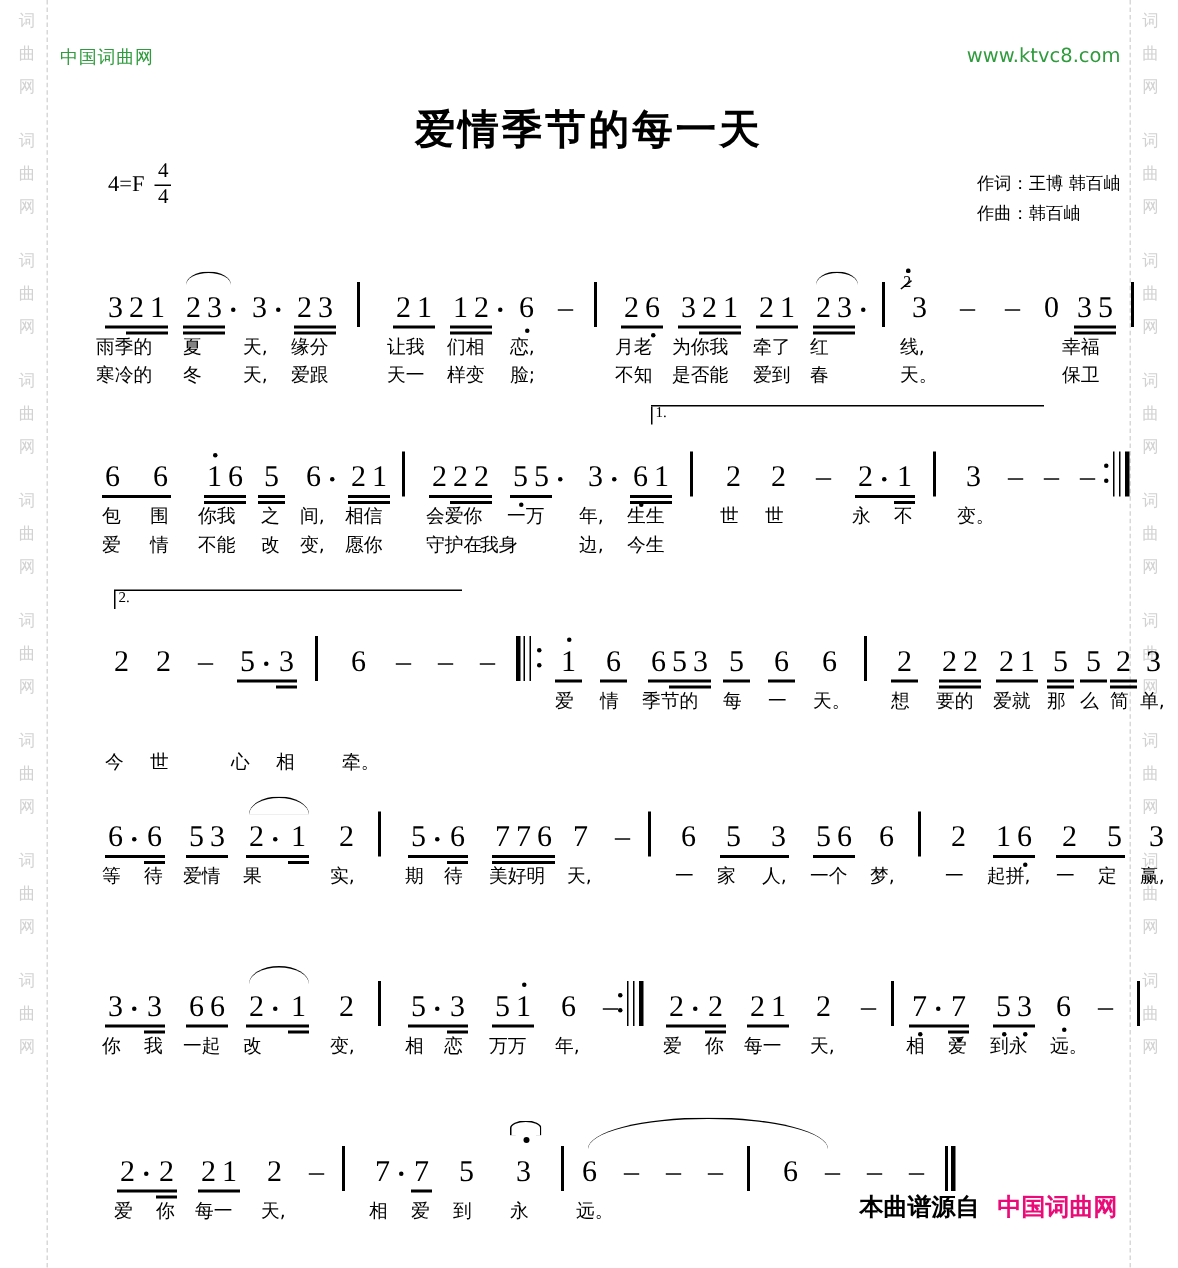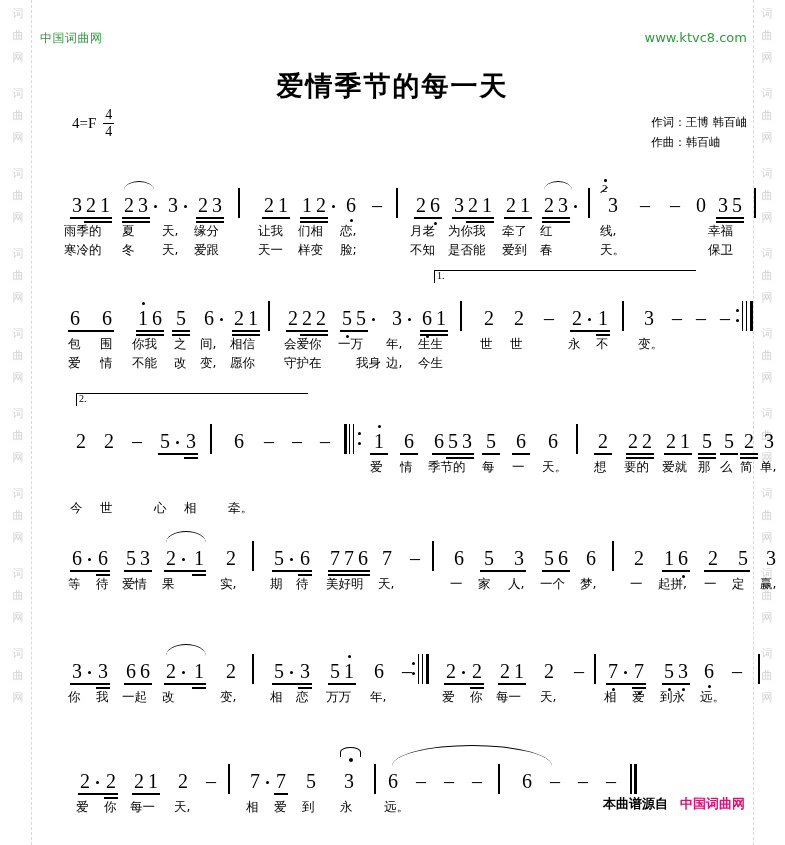--- a/index.html
+++ b/index.html
@@ -56,21 +56,21 @@
   .meter .num{border-bottom:1px solid #000;padding:0 2px 1px;}
   .meter .den{padding:1px 2px 0;}
   .credits{
     position:absolute;right:38px;top:113px;
     font-family:"DejaVu Sans", sans-serif;
     font-size:11.5px;color:#000;text-align:left;line-height:1.7;
   }
   .footer-src{
     position:absolute;right:40px;top:795px;
     font-family:"DejaVu Sans", sans-serif;
-    font-size:13px;font-weight:700;color:#000;
+    font-size:16px;font-weight:700;color:#000;
   }
   .footer-src .pink{color:#ea0a78;margin-left:12px;}
 
   
   .system{position:absolute;left:0;width:785px;}
   .notes-row{
     position:relative;height:44px;
     display:flex;align-items:flex-end;
     font-family:"Liberation Serif", serif;
   }
@@ -446,21 +446,21 @@
     <span class="ly" style="left:638px;">变。</span>
   </div>
   <div class="lyrics-row">
     <span class="ly" style="left:68px;">爱</span>
     <span class="ly" style="left:100px;">情</span>
     <span class="ly" style="left:132px;">不能</span>
     <span class="ly" style="left:174px;">改</span>
     <span class="ly" style="left:200px;">变,</span>
     <span class="ly" style="left:230px;">愿你</span>
     <span class="ly" style="left:284px;">守护在</span>
-    <span class="ly" style="left:356px;">我身</span>
+    <span class="ly" style="left:320px;">我身</span>
     <span class="ly" style="left:386px;">边,</span>
     <span class="ly" style="left:418px;">今生</span>
   </div>
 </div>
 
 <div class="system" style="top:408px;">
   <div class="volta open" style="left:76px;width:232px;top:-15px;">
     <span>2.</span>
   </div>
   <div class="notes-row">

